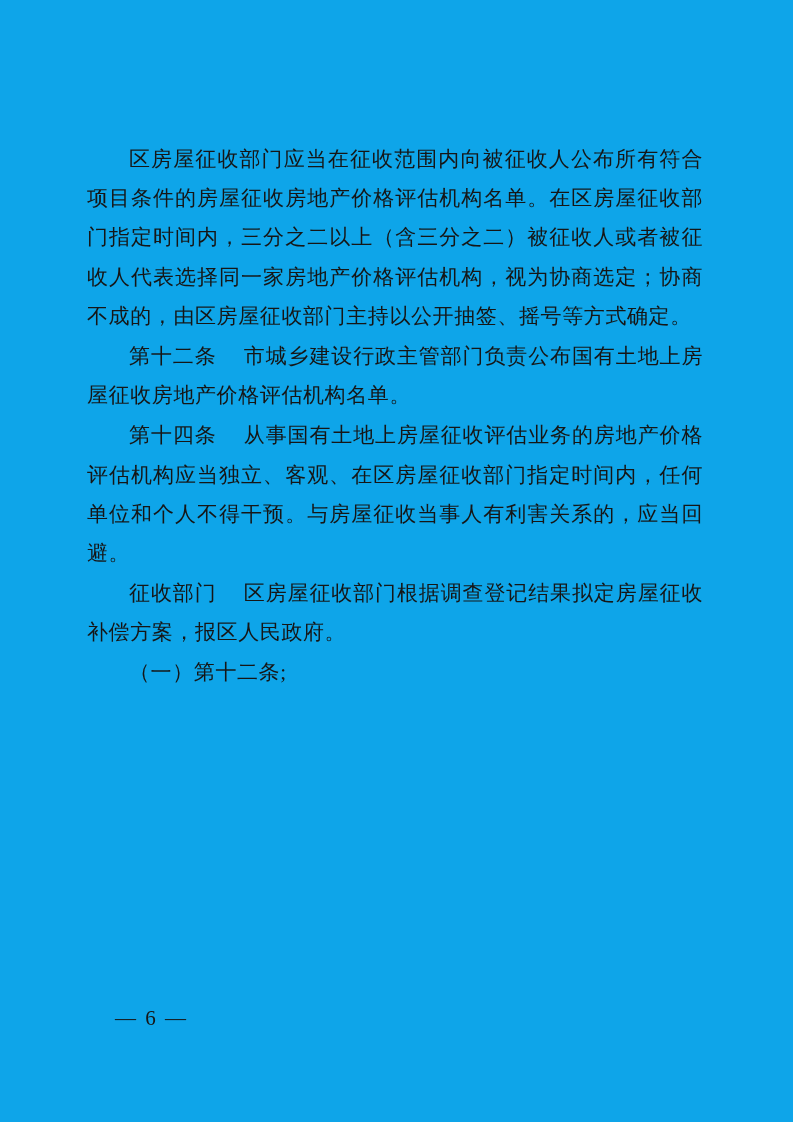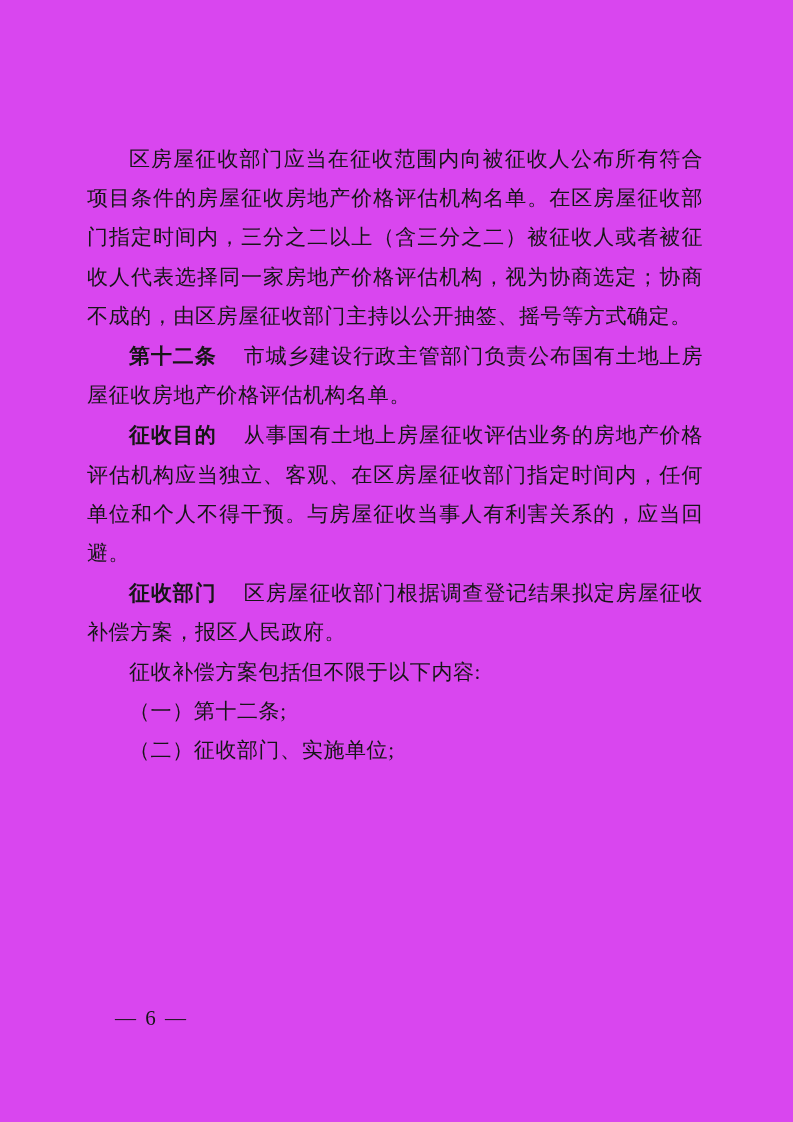--- a/index.html
+++ b/index.html
@@ -4,41 +4,41 @@
 <style>
   html, body {
     margin: 0;
     padding: 0;
     background: #ffffff;
   }
   .page {
     position: relative;
     width: 793px;
     height: 1122px;
-    background: #d946ef;
+    background: #0ea5e9;
     overflow: hidden;
   }
   .content {
     position: absolute;
     left: 87px;
     top: 140px;
     width: 616px;
     color: #161616;
     font-family: "Liberation Serif", "DejaVu Serif", serif;
     font-size: 21px;
     line-height: 39.2px;
     letter-spacing: 0.6px;
     text-align: justify;
   }
   p.para {
     margin: 0;
     text-indent: 2em;
   }
   .article-label {
-    font-weight: 700;
+    font-weight: 400;
     font-family: "Liberation Sans", "DejaVu Sans", sans-serif;
     margin-right: 1.3em;
   }
   .footer {
     position: absolute;
     left: 115px;
     top: 1003px;
     color: #161616;
     font-family: "Liberation Serif", "DejaVu Serif", serif;
     font-size: 21px;
@@ -50,26 +50,24 @@
 <body>
 
 <div class="page">
   <div class="content">
 
       <p class="para"><span>区房屋征收部门应当在征收范围内向被征收人公布所有符合项目条件的房屋征收房地产价格评估机构名单。在区房屋征收部门指定时间内，三分之二以上（含三分之二）被征收人或者被征收人代表选择同一家房地产价格评估机构，视为协商选定；协商不成的，由区房屋征收部门主持以公开抽签、摇号等方式确定。</span></p>
 
       <p class="para"><span class="article-label">第十二条</span><span>市城乡建设行政主管部门负责公布国有土地上房屋征收房地产价格评估机构名单。</span></p>
 
 
-      <p class="para"><span class="article-label">征收目的</span><span>从事国有土地上房屋征收评估业务的房地产价格评估机构应当独立、客观、在区房屋征收部门指定时间内，任何单位和个人不得干预。与房屋征收当事人有利害关系的，应当回避。</span></p>
+      <p class="para"><span class="article-label">第十四条</span><span>从事国有土地上房屋征收评估业务的房地产价格评估机构应当独立、客观、在区房屋征收部门指定时间内，任何单位和个人不得干预。与房屋征收当事人有利害关系的，应当回避。</span></p>
 
       <p class="para"><span class="article-label">征收部门</span><span>区房屋征收部门根据调查登记结果拟定房屋征收补偿方案，报区人民政府。</span></p>
 
 
-      <p class="para"><span>征收补偿方案包括但不限于以下内容:</span></p>
 
       <p class="para"><span>（一）第十二条;</span></p>
 
-      <p class="para"><span>（二）征收部门、实施单位;</span></p>
     </div>
 
   <div class="footer">— 6 —</div>
 </div>
 
 </body></html>

